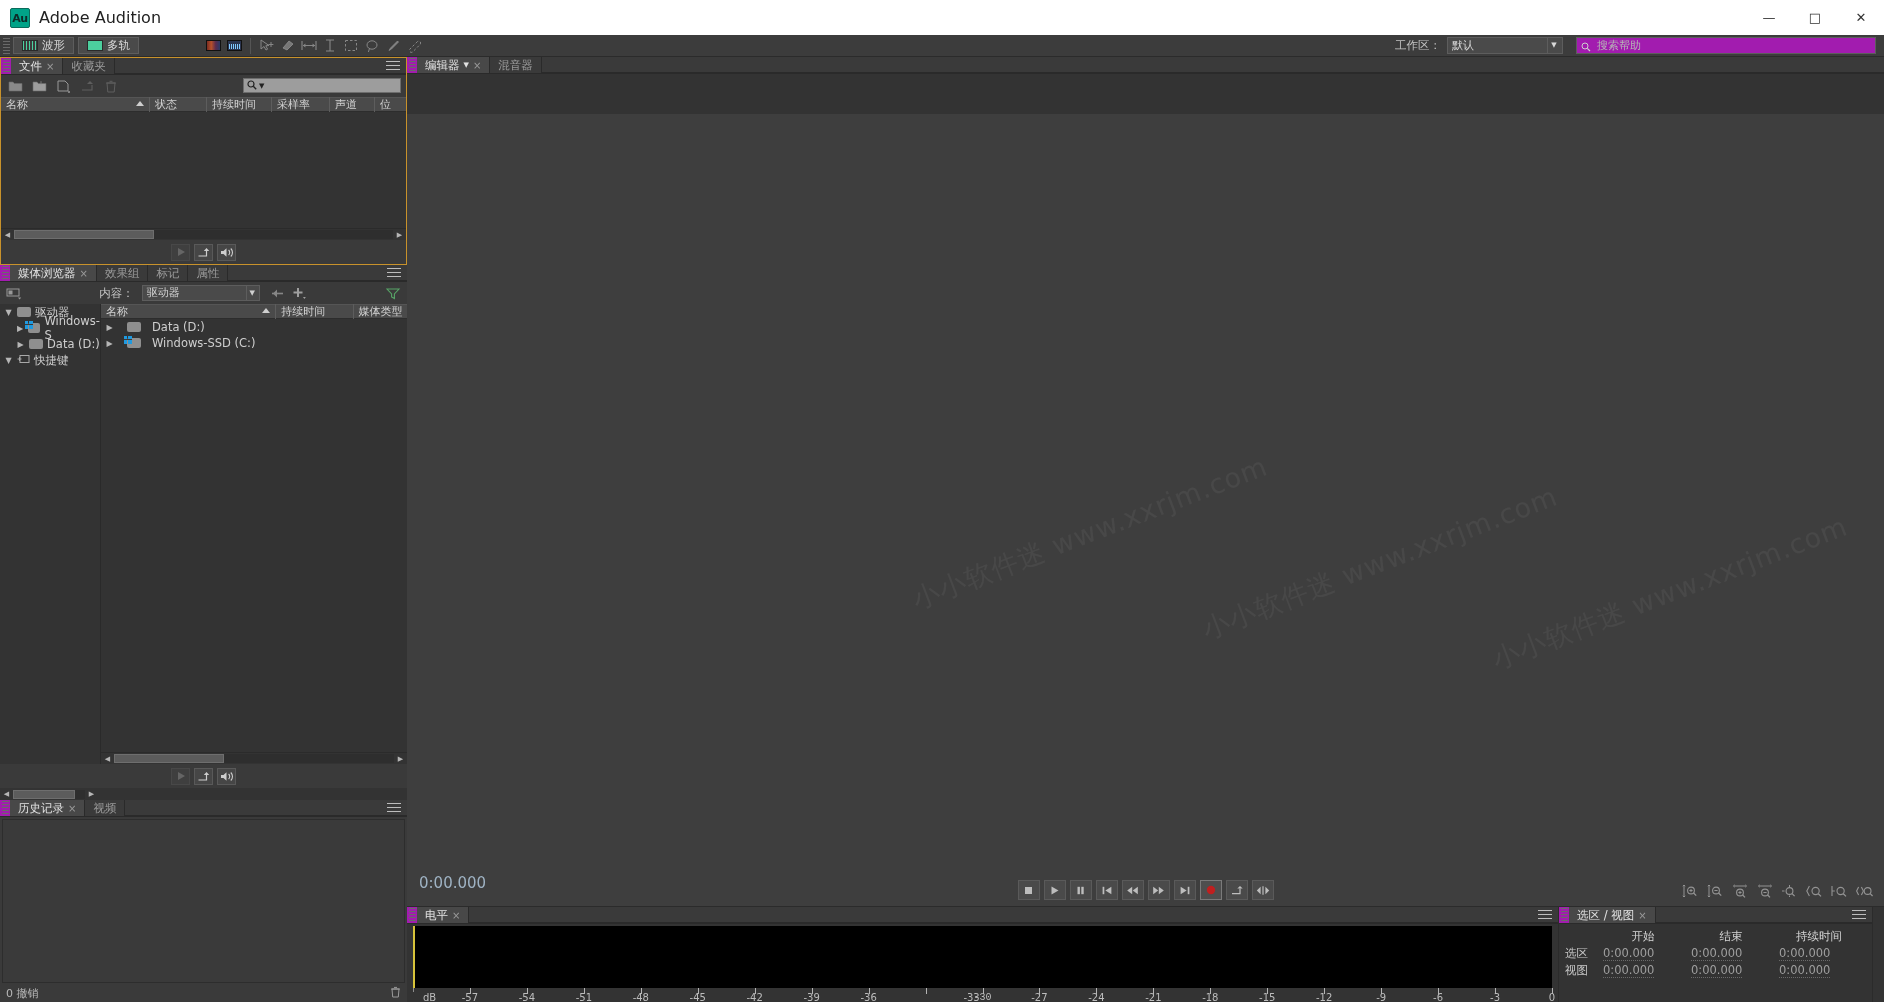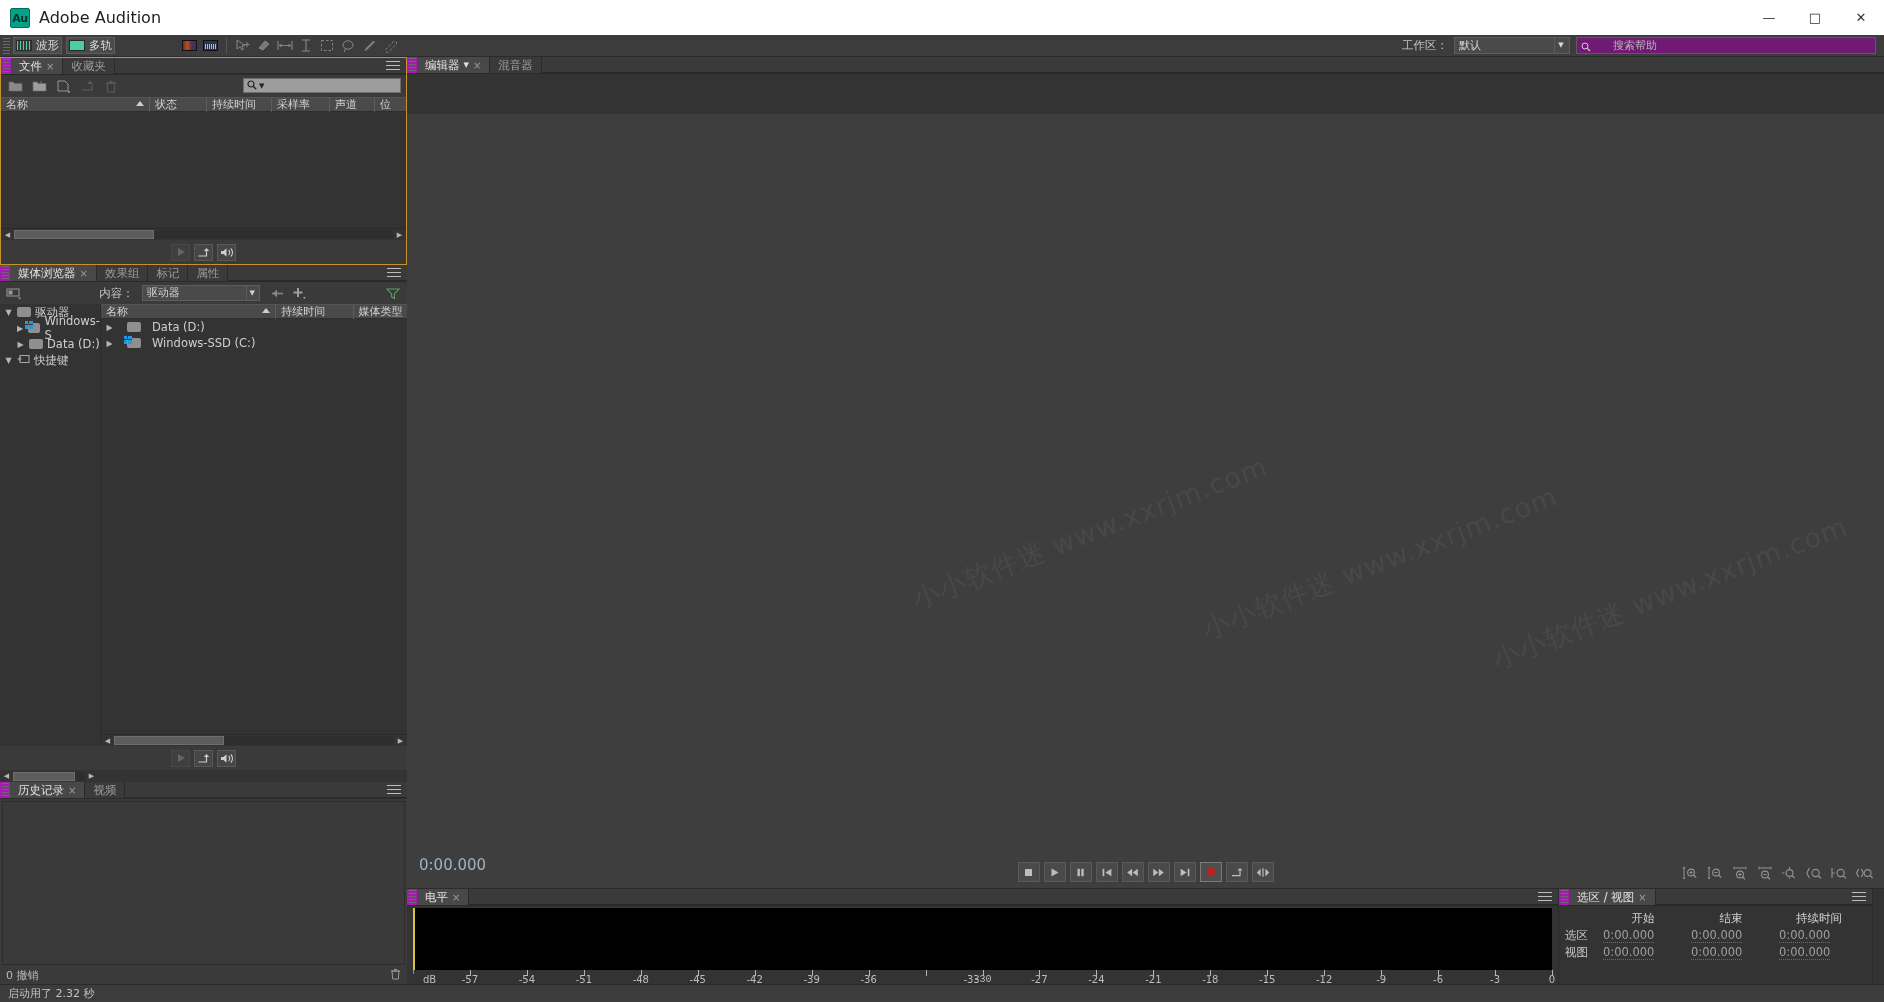--- a/index.html
+++ b/index.html
@@ -41,21 +41,21 @@
   
   .toolbar {
     height:22px; background:#3c3c3c; border-bottom:1px solid #2b2b2b;
     display:flex; align-items:center; flex:0 0 22px; position:relative;
   }
   .gripper {
     width:7px; height:16px; margin:0 3px 0 3px;
     background-image: repeating-linear-gradient(to bottom,#6a6a6a 0px,#6a6a6a 1px,transparent 1px,transparent 3px);
   }
   .modebtn {
-    height:17px; display:flex; align-items:center; gap:4px; padding:0 2px;
+    height:17px; display:flex; align-items:center; gap:4px; padding:0 8px;
     background:#4a4a4a; border:1px solid #5d5d5d; margin-right:4px; color:#d8d8d8;
     font-size:11.5px;
   }
   .modebtn .sw { width:16px; height:11px; border:1px solid #2a2a2a; }
   .sw.wave { background:#3b3b3b;
     background-image: repeating-linear-gradient(to right,#4ccf9e 0px,#4ccf9e 1px,transparent 1px,transparent 3px); }
   .sw.multi { background:#4ccf9e; }
   .tb-sep { width:1px; height:16px; background:#555; margin:0 5px; }
   .tb-icon { width:19px; height:17px; display:flex; align-items:center; justify-content:center; margin:0 1px; opacity:.72; }
   .tb-icon.on { opacity:1; }
@@ -65,22 +65,22 @@
     background-image:repeating-linear-gradient(to right,#7ec8ff 0,#7ec8ff 1px,transparent 1px,transparent 2px);}
   .workspace { position:absolute; right:8px; top:2px; display:flex; align-items:center; gap:6px; }
   .ws-label { font-size:11.5px; color:#c2c2c2; }
   .ws-select {
     width:116px; height:17px; background:#4a4a4a; border:1px solid #5d5d5d;
     font-size:11px; color:#d8d8d8; padding-left:4px; line-height:15px; position:relative;
   }
   .ws-select .arrow { position:absolute; right:2px; top:0; width:13px; height:15px;
     border-left:1px solid #5d5d5d; display:flex; align-items:center; justify-content:center; font-size:7px; }
   .help-search {
-    width:300px; height:17px; background:#701a75; border:1px solid #5d5d5d;
-    font-size:11px; color:#b6b6b6; padding-left:36px; line-height:15px; position:relative;
+    width:300px; height:17px; background:#a21caf; border:1px solid #5d5d5d;
+    font-size:11px; color:#b6b6b6; padding-left:20px; line-height:15px; position:relative;margin-left:7px;
   }
   .help-search .mag { position:absolute; left:4px; top:3px; }
 
   
   .body { flex:1 1 auto; display:flex; min-height:0; background:#333333; }
 
   
   .leftcol { width:407px; flex:0 0 407px; display:flex; flex-direction:column; background:#333; }
 
   .panel { display:flex; flex-direction:column; min-height:0; background:#3a3a3a; }
@@ -817,17 +817,14 @@
               <span class="sv-cell"><span class="sv-val">0:00.000</span></span>
               <span class="sv-cell"><span class="sv-val">0:00.000</span></span>
             </div>
           </div>
         </div>
         <div class="scroll-v"></div>
       </div>
     </div>
   </div>
 
-  <div class="statusbar">
-    <span>启动用了 2.32 秒</span>
-  </div>
 
 </div>
 
 </body></html>

